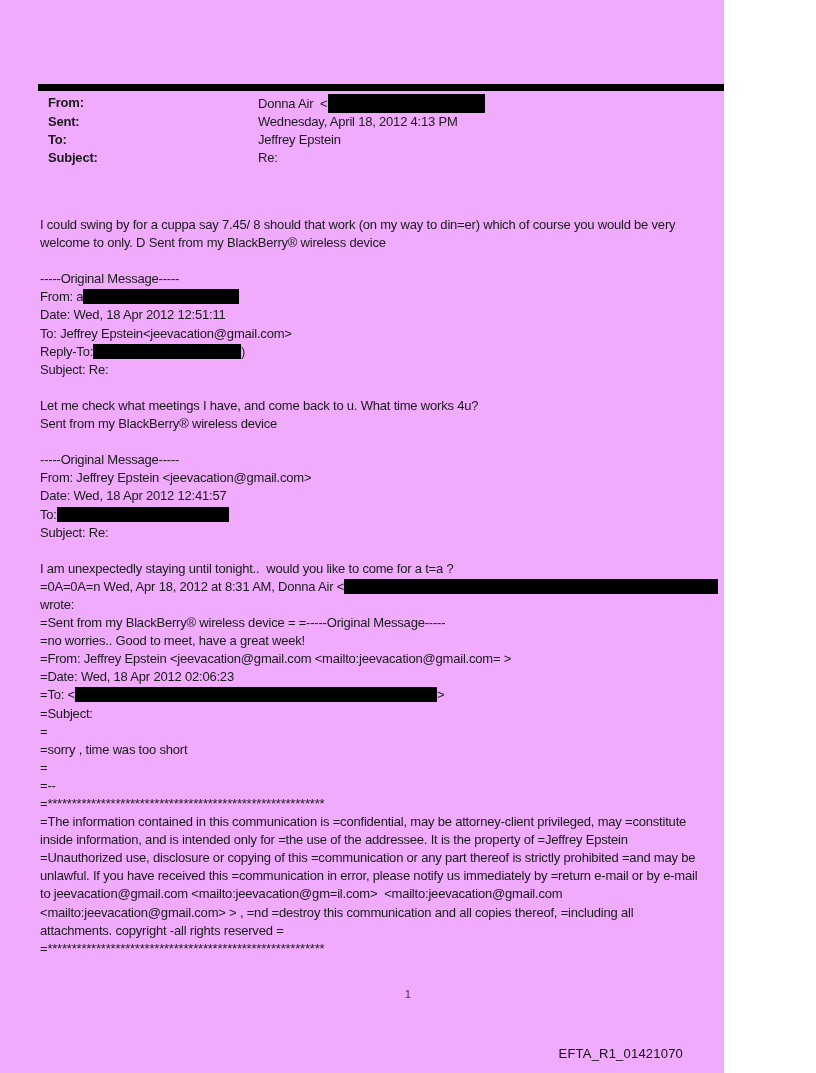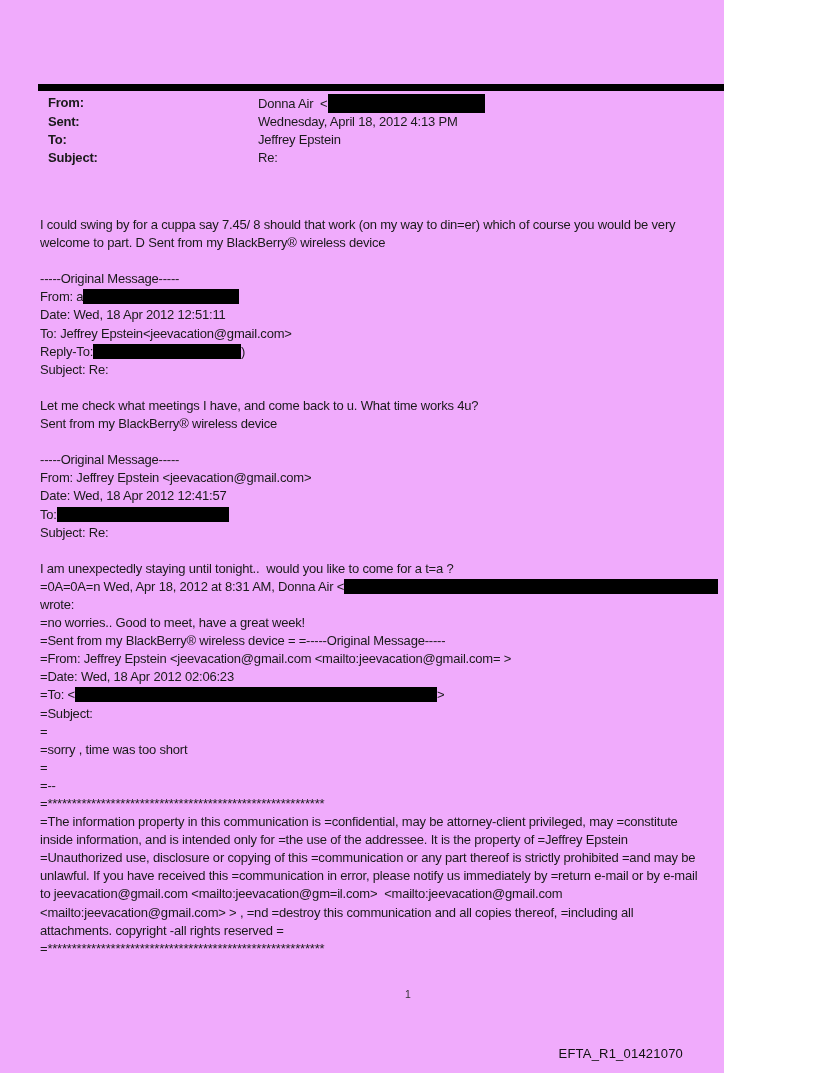--- a/index.html
+++ b/index.html
@@ -47,53 +47,53 @@
 <div class="page">
   <div class="top-divider"></div>
   <div class="email-header" id="header-fields">
       <div class="hrow"><span class="hlabel">From:</span><span class="hvalue">Donna Air  &lt;<span class="redaction hred" style="width: 157px;"></span></span></div>
       <div class="hrow"><span class="hlabel">Sent:</span><span class="hvalue">Wednesday, April 18, 2012 4:13 PM</span></div>
       <div class="hrow"><span class="hlabel">To:</span><span class="hvalue">Jeffrey Epstein</span></div>
       <div class="hrow"><span class="hlabel">Subject:</span><span class="hvalue">Re:</span></div>
     </div>
   <div class="email-body" id="body-lines">
       <div class="bline">I could swing by for a cuppa say 7.45/ 8 should that work (on my way to din=er) which of course you would be very</div>
-      <div class="bline">welcome to part. D Sent from my BlackBerry® wireless device</div>
+      <div class="bline">welcome to only. D Sent from my BlackBerry® wireless device</div>
       <div class="bline"> </div>
       <div class="bline">-----Original Message-----</div>
       <div class="bline">From: a<span class="redaction" style="width: 156px;"></span></div>
       <div class="bline">Date: Wed, 18 Apr 2012 12:51:11</div>
       <div class="bline">To: Jeffrey Epstein&lt;jeevacation@gmail.com&gt;</div>
       <div class="bline">Reply-To:<span class="redaction" style="width: 148px;"></span>)</div>
       <div class="bline">Subject: Re:</div>
       <div class="bline"> </div>
       <div class="bline">Let me check what meetings I have, and come back to u. What time works 4u?</div>
       <div class="bline">Sent from my BlackBerry® wireless device</div>
       <div class="bline"> </div>
       <div class="bline">-----Original Message-----</div>
       <div class="bline">From: Jeffrey Epstein &lt;jeevacation@gmail.com&gt;</div>
       <div class="bline">Date: Wed, 18 Apr 2012 12:41:57</div>
       <div class="bline">To:<span class="redaction" style="width: 172px;"></span></div>
       <div class="bline">Subject: Re:</div>
       <div class="bline"> </div>
       <div class="bline">I am unexpectedly staying until tonight..  would you like to come for a t=a ?</div>
       <div class="bline">=0A=0A=n Wed, Apr 18, 2012 at 8:31 AM, Donna Air &lt;<span class="redaction" style="width: 374px;"></span></div>
       <div class="bline">wrote:</div>
+      <div class="bline">=Sent from my BlackBerry® wireless device = =-----Original Message-----</div>
       <div class="bline">=no worries.. Good to meet, have a great week!</div>
-      <div class="bline">=Sent from my BlackBerry® wireless device = =-----Original Message-----</div>
       <div class="bline">=From: Jeffrey Epstein &lt;jeevacation@gmail.com &lt;mailto:jeevacation@gmail.com= &gt;</div>
       <div class="bline">=Date: Wed, 18 Apr 2012 02:06:23</div>
       <div class="bline">=To: &lt;<span class="redaction" style="width: 362px;"></span>&gt;</div>
       <div class="bline">=Subject:</div>
       <div class="bline">=</div>
       <div class="bline">=sorry , time was too short</div>
       <div class="bline">=</div>
       <div class="bline">=--</div>
       <div class="bline">=*********************************************************</div>
-      <div class="bline">=The information property in this communication is =confidential, may be attorney-client privileged, may =constitute</div>
+      <div class="bline">=The information contained in this communication is =confidential, may be attorney-client privileged, may =constitute</div>
       <div class="bline">inside information, and is intended only for =the use of the addressee. It is the property of =Jeffrey Epstein</div>
       <div class="bline">=Unauthorized use, disclosure or copying of this =communication or any part thereof is strictly prohibited =and may be</div>
       <div class="bline">unlawful. If you have received this =communication in error, please notify us immediately by =return e-mail or by e-mail</div>
       <div class="bline">to jeevacation@gmail.com &lt;mailto:jeevacation@gm=il.com&gt;  &lt;mailto:jeevacation@gmail.com</div>
       <div class="bline">&lt;mailto:jeevacation@gmail.com&gt; &gt; , =nd =destroy this communication and all copies thereof, =including all</div>
       <div class="bline">attachments. copyright -all rights reserved =</div>
       <div class="bline">=*********************************************************</div>
     </div>
   <div class="page-number">1</div>
   <div class="bates-number">EFTA_R1_01421070</div>

